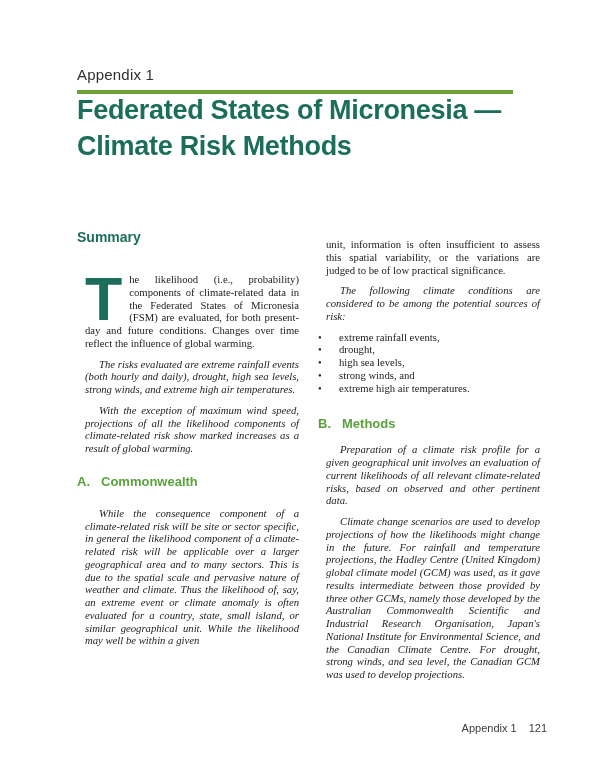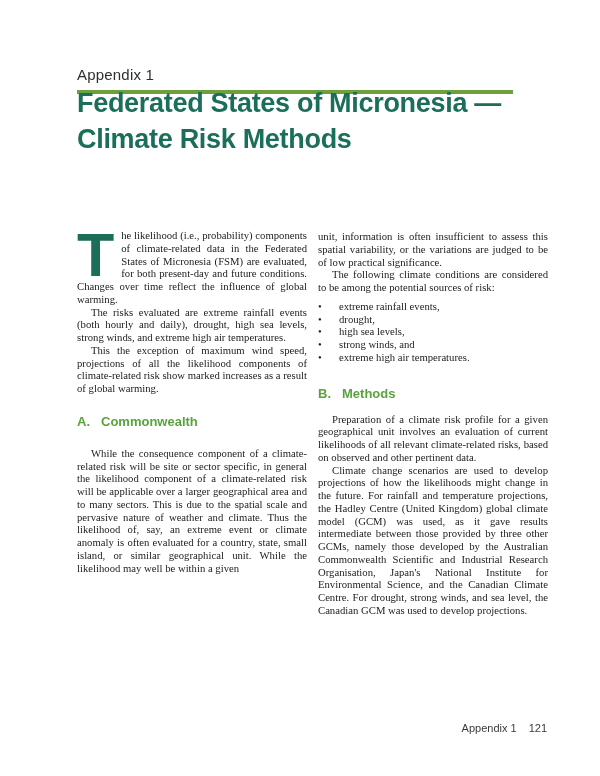--- a/index.html
+++ b/index.html
@@ -18,38 +18,38 @@
   .eyebrow {
     font-family: "Liberation Sans", "DejaVu Sans", sans-serif;
     font-size: 15px; line-height: 18px; color: #2f2f2f;
     letter-spacing: 0.2px;
   }
   .rule {
     margin-top: 6px; width: 436px; height: 4px;
     background: #6f9f3d;
   }
   .page-title {
-    position: absolute; left: 77px; top: 85px; width: 460px;
+    position: absolute; left: 77px; top: 92px; width: 460px;
     font-family: "Liberation Sans", "DejaVu Sans", sans-serif;
     font-weight: bold; font-size: 27px; line-height: 36px;
     color: #1b6e5a; letter-spacing: -0.3px;
     margin: 0;
   }
 
   
   .col {
     position: absolute; width: 230px;
     font-size: 10.7px; line-height: 12.75px;
     text-align: justify;
   }
   .col-left  { left: 77px;  top: 229px; }
   .col-right { left: 318px; top: 230px; }
 
-  .col p { margin: 0; }
-  .col p.indent { text-indent: 14px; }
+  .col p { margin: 8px; }
+  .col p.indent { text-indent: 14px; font-style: italic; }
 
   .summary-heading {
     font-family: "Liberation Sans", "DejaVu Sans", sans-serif;
     font-weight: bold; font-size: 14px; line-height: 16px;
     color: #1b6e5a; margin: 0 0 28px 0; text-align: left;
   }
   .section-heading {
     font-family: "Liberation Sans", "DejaVu Sans", sans-serif;
     font-weight: bold; font-size: 13px; line-height: 15px;
     color: #5aa33c; text-align: left;
@@ -89,24 +89,25 @@
 <div class="page">
 
   <div class="header">
     <div class="eyebrow">Appendix 1</div>
     <div class="rule"></div>
   </div>
 
   <h1 class="page-title"><span>Federated States of Micronesia —</span><br><span>Climate Risk Methods</span></h1>
 
   <div class="col col-left">
+    <h2 class="summary-heading">Summary</h2>
 
     <p><span class="dropcap">T</span><span>he likelihood (i.e., probability) components of climate-related data in the Federated States of Micronesia (FSM) are evaluated, for both present-day and future conditions. Changes over time reflect the influence of global warming.</span></p>
     <p class="indent">The risks evaluated are extreme rainfall events (both hourly and daily), drought, high sea levels, strong winds, and extreme high air temperatures.</p>
-    <p class="indent">This the exception of maximum wind speed, projections of all the likelihood components of climate-related risk show marked increases as a result of global warming.</p>
+    <p class="indent">With the exception of maximum wind speed, projections of all the likelihood components of climate-related risk show marked increases as a result of global warming.</p>
 
     <h3 class="section-heading">
       <span class="hnum">A.</span>
       <span>Commonwealth</span>
     </h3>
 
     <p class="indent">While the consequence component of a climate-related risk will be site or sector specific, in general the likelihood component of a climate-related risk will be applicable over a larger geographical area and to many sectors. This is due to the spatial scale and pervasive nature of weather and climate. Thus the likelihood of, say, an extreme event or climate anomaly is often evaluated for a country, state, small island, or similar geographical unit. While the likelihood may well be within a given</p>
   </div>
 
   <div class="col col-right">

